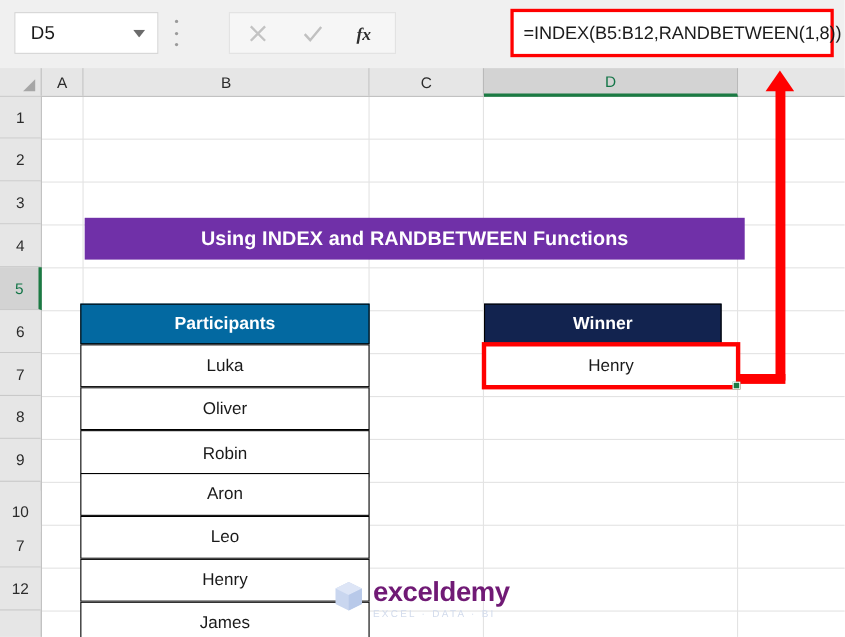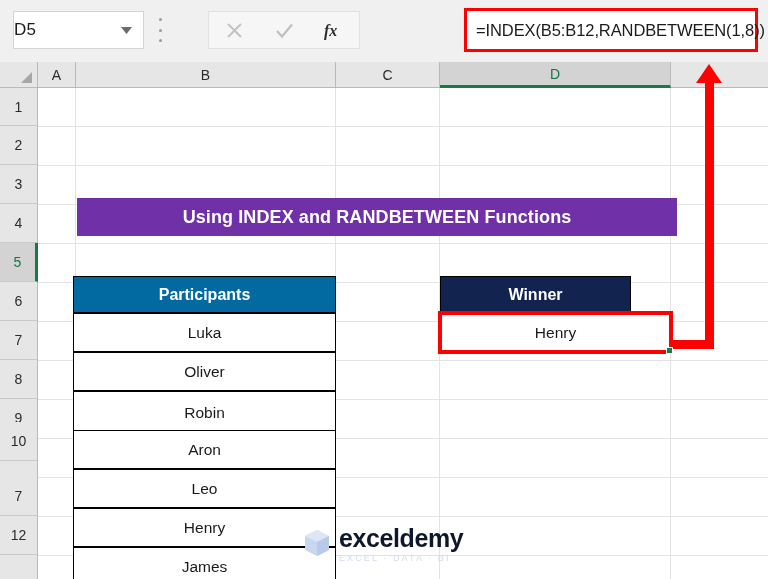--- a/index.html
+++ b/index.html
@@ -29,20 +29,21 @@
     width: 131px; height: 38px;
     background: #ffffff;
     border: 1px solid #d4d4d4;
     box-sizing: border-box;
     display: flex;
     align-items: center;
   }
   #name-box-value {
     font-size: 17px;
     color: #1a1a1a;
+    padding-left: 14px;
     flex: 1;
     letter-spacing: .2px;
   }
   #name-box-arrow {
     width: 22px;
     display: flex;
     align-items: center;
     justify-content: center;
     margin-right: 6px;
   }
@@ -272,21 +273,21 @@
     left: 303px; top: 526px;
     display: flex;
     align-items: center;
     z-index: 8;
     pointer-events: none;
   }
   #wm-logo { margin-right: 7px; }
   #wm-text { display: flex; flex-direction: column; }
   #wm-name {
     font-size: 25px;
-    color: #0f172a;
+    color: #701a75;
     font-weight: bold;
     letter-spacing: -0.4px;
     line-height: 1;
   }
   #wm-tag {
     font-size: 9px;
     color: #d2dbec;
     letter-spacing: 2.1px;
     margin-top: 3px;
     line-height: 1;
@@ -369,38 +370,38 @@
   <div id="row-header-col">
     <div class="row-head" style="top:0px;   height:38px">1</div>
     <div class="row-head" style="top:38px;  height:39px">2</div>
     <div class="row-head" style="top:77px;  height:39px">3</div>
     <div class="row-head" style="top:116px; height:39px">4</div>
     <div class="row-head selected" style="top:155px; height:39px">5</div>
     <div class="row-head" style="top:194px; height:39px">6</div>
     <div class="row-head" style="top:233px; height:39px">7</div>
     <div class="row-head" style="top:272px; height:39px">8</div>
     <div class="row-head" style="top:311px; height:39px">9</div>
-    <div class="row-head" style="top:334px; height:39px">10</div>
+    <div class="row-head" style="top:358px; height:39px">10</div>
     <div class="row-head" style="top:389px; height:39px">7</div>
     <div class="row-head" style="top:428px; height:39px">12</div>
   </div>
 
   <div id="title-banner" style="left:77px; top:136px; width:600px; height:38px">Using INDEX and RANDBETWEEN Functions</div>
 
   <div class="tbl-header" id="participants-header" style="left:73px; top:214px; width:263px; height:37px">Participants</div>
 
   <div class="data-cell" style="left:73px; top:290px; width:263px; height:39px">Oliver</div>
   <div class="data-cell" style="left:73px; top:251px; width:263px; height:39px">Luka</div>
   <div class="data-cell" style="left:73px; top:329px; width:263px; height:43px">Robin</div>
   <div class="data-cell" style="left:73px; top:407px; width:263px; height:39px">Leo</div>
   <div class="data-cell" style="left:73px; top:368px; width:263px; height:39px">Aron</div>
   <div class="data-cell" style="left:73px; top:446px; width:263px; height:39px">Henry</div>
   <div class="data-cell" style="left:73px; top:485px; width:263px; height:39px">James</div>
 
-  <div class="tbl-header" id="winner-header" style="left:440px; top:214px; width:191px; height:37px">Winner</div>
+  <div class="tbl-header" id="winner-header" style="left:440px; top:214px; width:216px; height:37px">Winner</div>
 
   <div class="data-cell" style="left:440px; top:251px; width:231px; height:39px">Henry</div>
 
   <div id="fill-handle" style="left:666px; top:285px"></div>
 
   <div id="red-cell-box" style="left:438px; top:249px; width:235px; height:43px"></div>
 
   <div class="red-seg" style="left:670px; top:278px; width:44px; height:9px"></div>
   <div class="red-seg" style="left:705px; top:20px; width:9px; height:264px"></div>
   <div id="red-arrow-head" style="left:696px; top:2px"></div>

